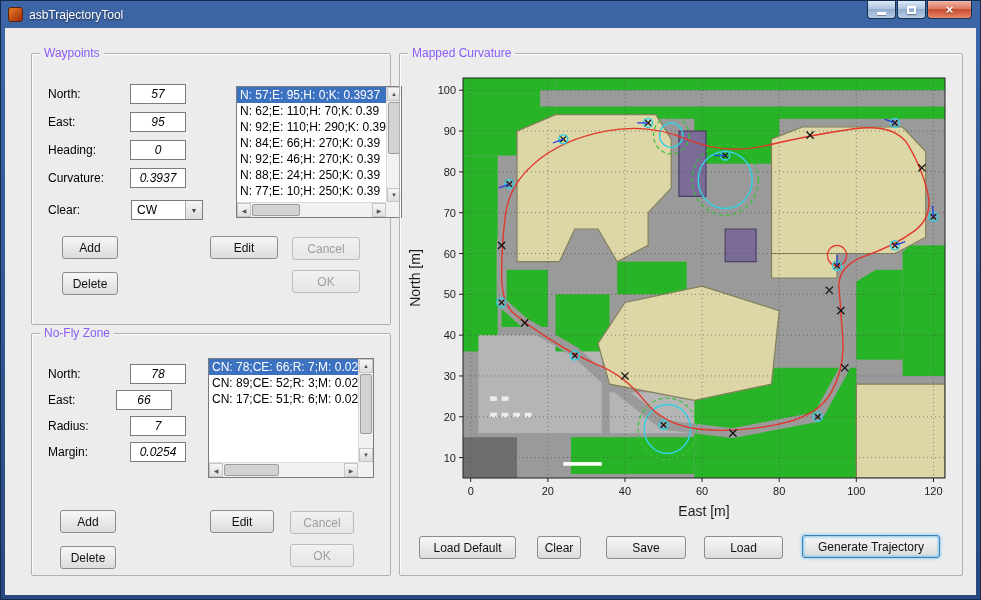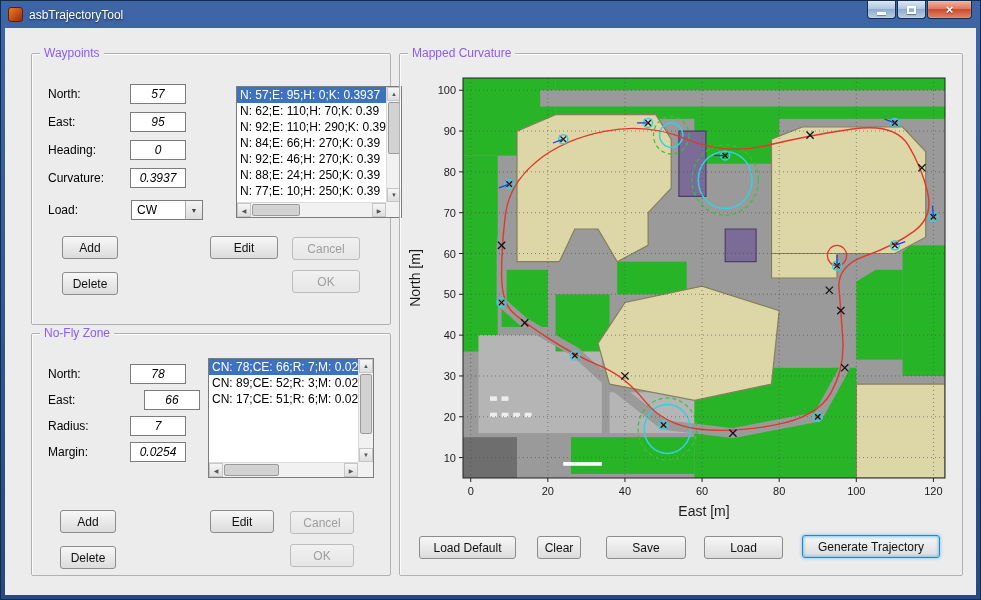--- a/index.html
+++ b/index.html
@@ -97,21 +97,21 @@
 
       <div class="flabel" style="left:16px; top:33px;">North:</div>
       <input class="edit" style="left: 98px; top: 30px;" value="57">
       <div class="flabel" style="left:16px; top:61px;">East:</div>
       <input class="edit" style="left: 98px; top: 58px;" value="95">
       <div class="flabel" style="left:16px; top:89px;">Heading:</div>
       <input class="edit" style="left: 98px; top: 86px;" value="0">
       <div class="flabel" style="left:16px; top:117px;">Curvature:</div>
       <input class="edit" style="left: 98px; top: 114px;" value="0.3937">
 
-      <div class="flabel" style="left:16px; top:149px;">Load:</div>
+      <div class="flabel" style="left:16px; top:149px;">Clear:</div>
       <div class="combo" style="left:76px; top:146px; width:72px;margin-left:23px;">
         <span class="combo-txt">CW</span>
         <span class="combo-arrow">▼</span>
       </div>
 
       <div class="listbox" style="left:176px; top:32px; width:166px; height:132px;margin-left:28px;">
         <div class="lb-rows" id="wp-list">
             <div class="lbrow sel">N: 57;E: 95;H: 0;K: 0.3937</div>
             <div class="lbrow">N: 62;E: 110;H: 70;K: 0.39</div>
             <div class="lbrow">N: 92;E: 110;H: 290;K: 0.39</div>
@@ -139,21 +139,21 @@
       <div class="btn disabled" style="left:260px; top:183px; width:68px;">Cancel</div>
       <div class="btn disabled" style="left:260px; top:216px; width:68px;">OK</div>
     </div>
 
     <div class="panel" style="left:26px; top:305px; width:360px; height:243px;">
       <div class="panel-title">No-Fly Zone</div>
 
       <div class="flabel" style="left:16px; top:33px;">North:</div>
       <input class="edit" style="left: 98px; top: 30px;" value="78">
       <div class="flabel" style="left:16px; top:59px;">East:</div>
-      <input class="edit" style="left: 112px; top: 56px;" value="66">
+      <input class="edit" style="left: 84px; top: 56px;" value="66">
       <div class="flabel" style="left:16px; top:85px;">Radius:</div>
       <input class="edit" style="left: 98px; top: 82px;" value="7">
       <div class="flabel" style="left:16px; top:111px;">Margin:</div>
       <input class="edit" style="left: 98px; top: 108px;" value="0.0254">
 
       <div class="listbox" style="left:176px; top:24px; width:166px; height:120px;">
         <div class="lb-rows" id="nf-list">
             <div class="lbrow sel">CN: 78;CE: 66;R: 7;M: 0.0254</div>
             <div class="lbrow">CN: 89;CE: 52;R: 3;M: 0.0254</div>
             <div class="lbrow">CN: 17;CE: 51;R: 6;M: 0.0254</div>

